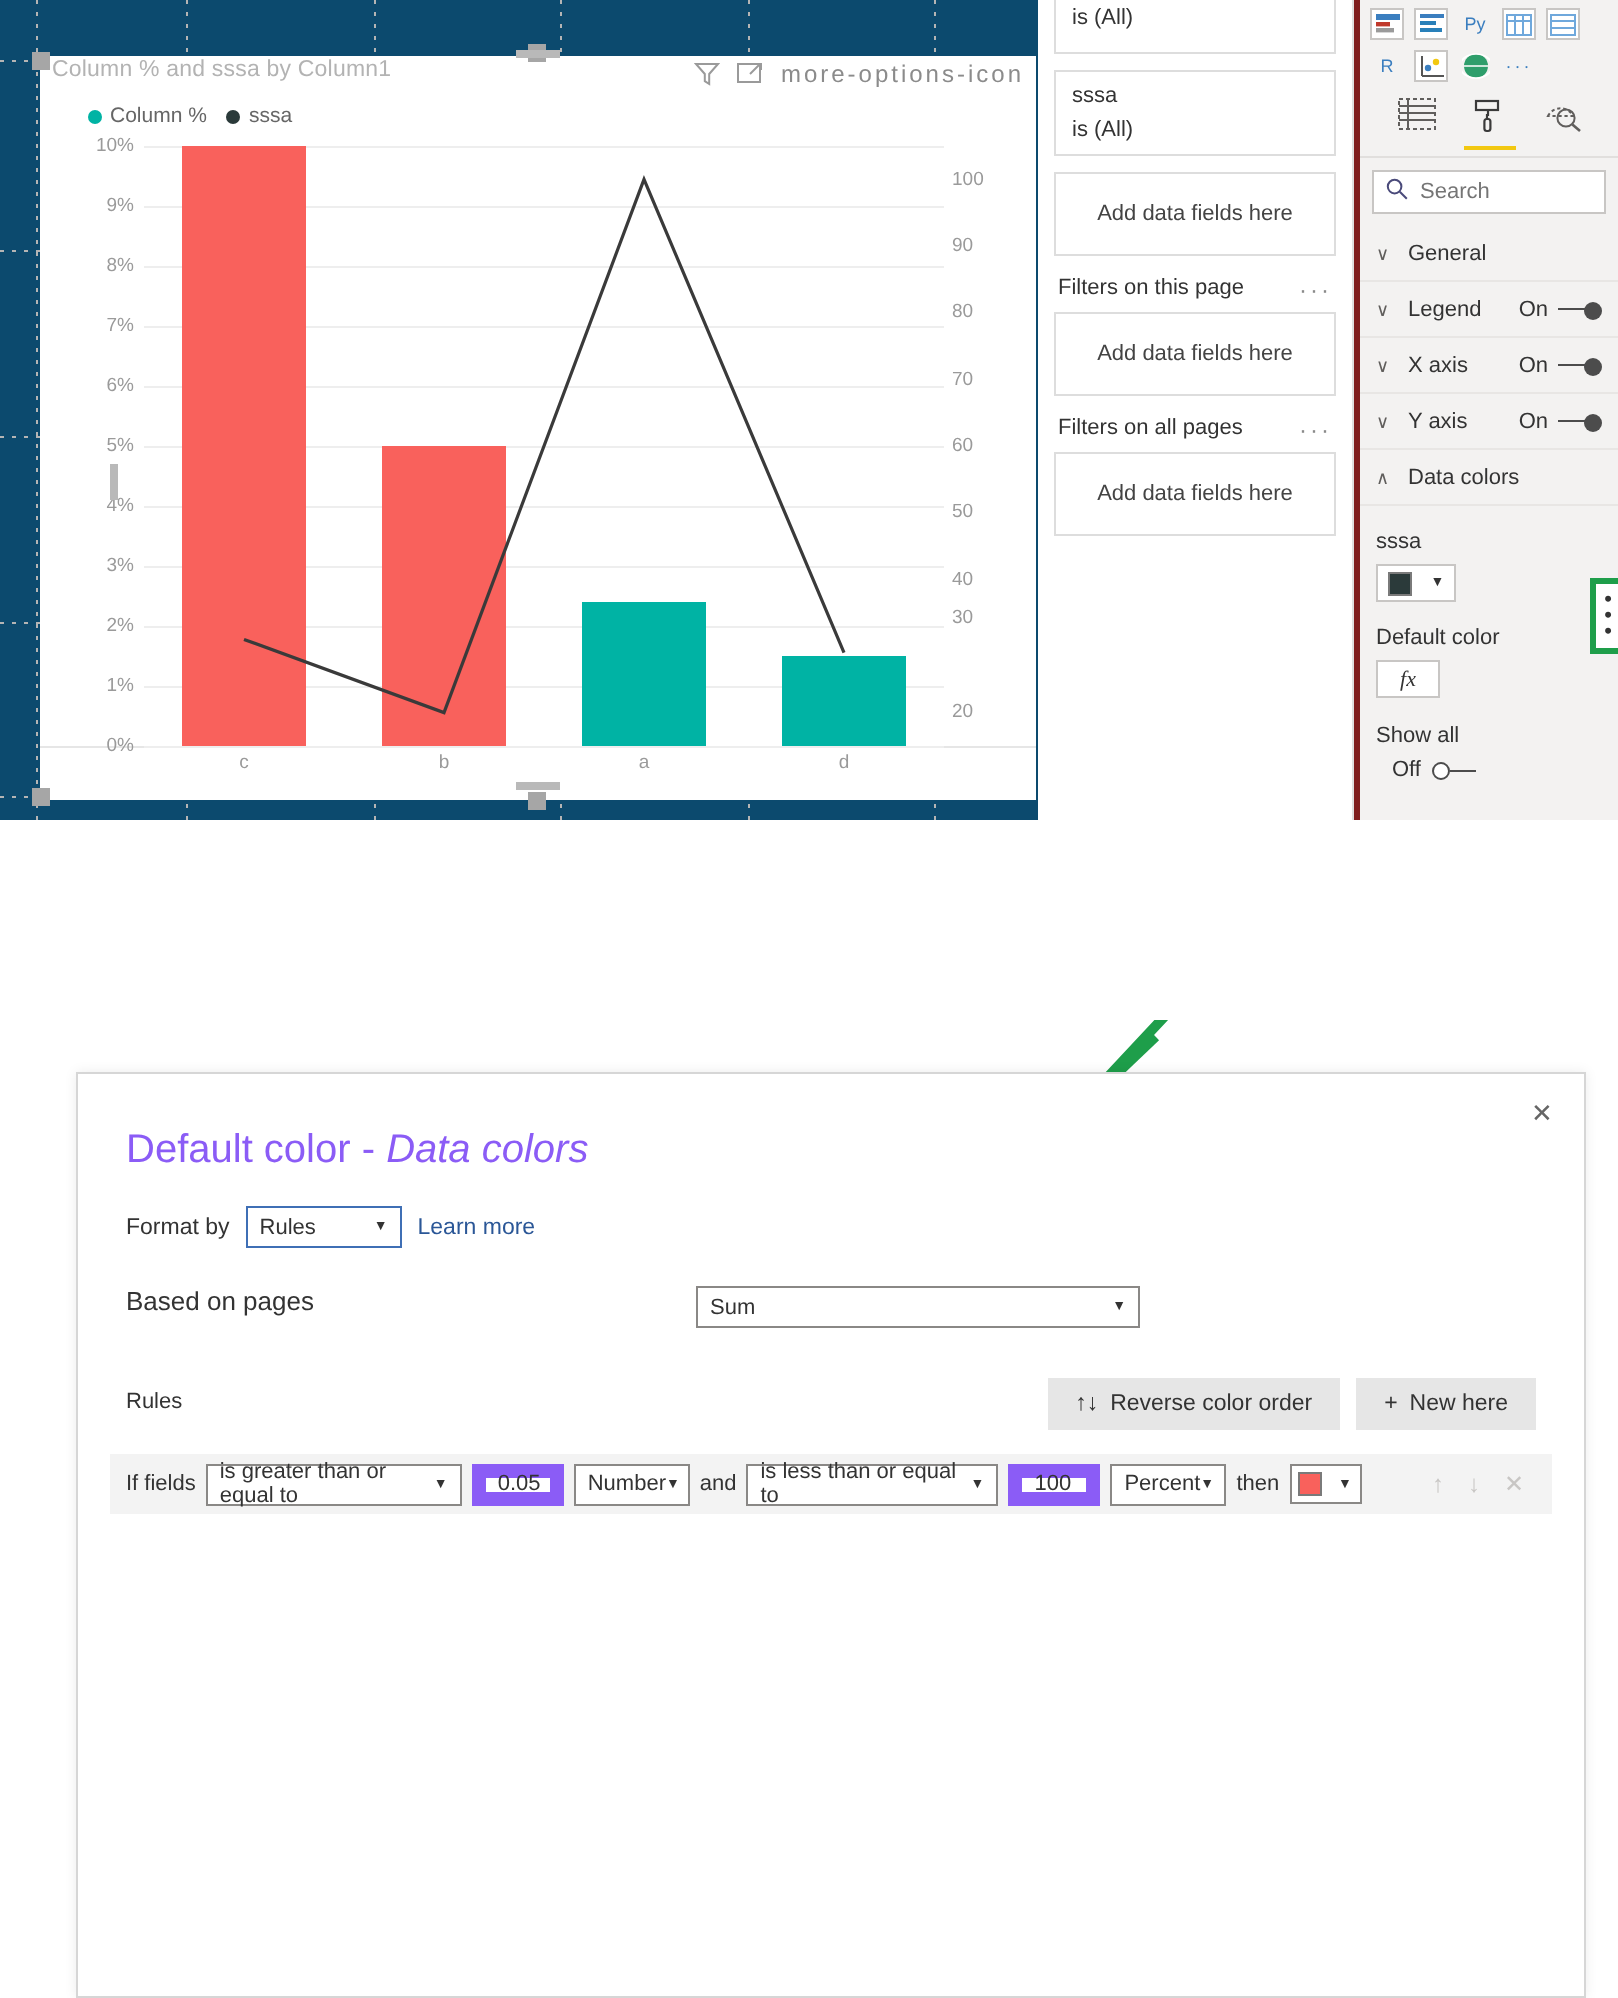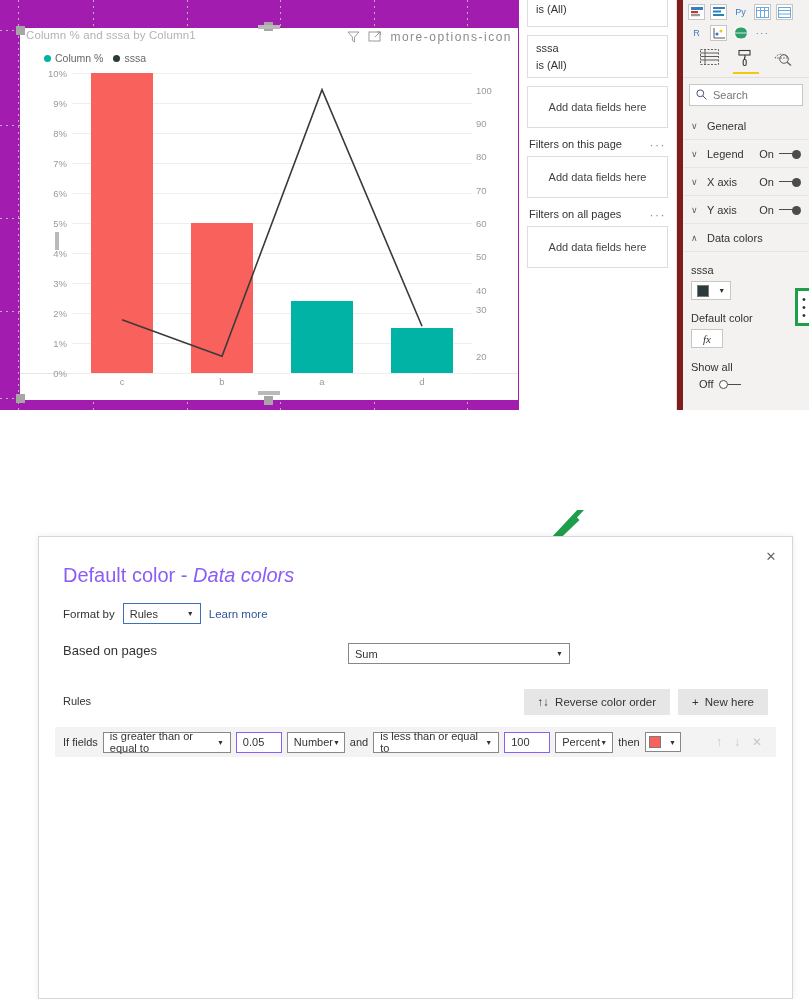--- a/index.html
+++ b/index.html
@@ -10,21 +10,21 @@
     font-family: "Liberation Sans", sans-serif;
     font-size: 11px;
     color: #333;
     position: relative;
     overflow: hidden;
   }
 
   
   #canvas-area {
     position:absolute; left:0; top:0; width:519px; height:410px;
-    background:#a21caf;
+    background:#0c4a6e;
   }
   .gridline-v, .gridline-h {
     position:absolute;
     background-image: repeating-linear-gradient(to bottom,#b5b5b5 0 2px, transparent 2px 6px);
   }
   .gridline-v { width:1px; top:0; bottom:0; }
   .gridline-h { height:1px; left:0; right:0;
     background-image: repeating-linear-gradient(to right,#b5b5b5 0 2px, transparent 2px 6px); }
 
   #visual {
@@ -93,21 +93,21 @@
     padding:14px 8px; text-align:center; font-size:11px; color:#444;
   }
   .filter-section-title {
     display:flex; justify-content:space-between; align-items:flex-end;
     font-size:11px; color:#333; margin:10px 2px 6px 2px;
   }
 
   
   #viz-pane {
     position:absolute; left:677px; top:0; width:132px; height:410px;
-    background:#f3f2f1; border-left:6px solid #7f1d1d;
+    background:#f3f2f1; border-left:3px solid #7f1d1d;
   }
   #viz-icon-rows {
     padding:4px 5px 2px 5px;
     display:flex; flex-wrap:wrap; gap:5px 5px;
   }
   .viz-icon {
     width:17px; height:16px; border:1px solid #c8c6c4; background:#fff;
     display:flex; align-items:center; justify-content:center;
     font-size:9px; color:#3a7ebf;
   }
@@ -201,21 +201,21 @@
     background:#e6e6e6; height:26px; padding:0 14px; font-size:11.5px; color:#333;
     display:flex; align-items:center; gap:6px;
   }
   #rule-row {
     position:absolute; left:16px; top:190px; right:16px; height:30px;
     background:#f3f3f3; display:flex; align-items:center; gap:5px; padding:0 8px;
     font-size:11px; color:#333;
   }
   .rule-text { white-space:nowrap; }
   .inp {
-    border:1px solid #8b5cf6; background:#fff; height:21px;
+    border:7px solid #8b5cf6; background:#fff; height:21px;
     display:flex; align-items:center; padding:0 6px; font-size:11px; color:#333;
   }
   .rule-icons { margin-left:auto; display:flex; gap:12px; color:#c8c6c4; font-size:12px; padding-right:6px;}
 </style>
 </head>
 <body>
 
 <div id="canvas-area">
   <div class="gridline-v" style="left:18px"></div>
   <div class="gridline-v" style="left:93px"></div>

